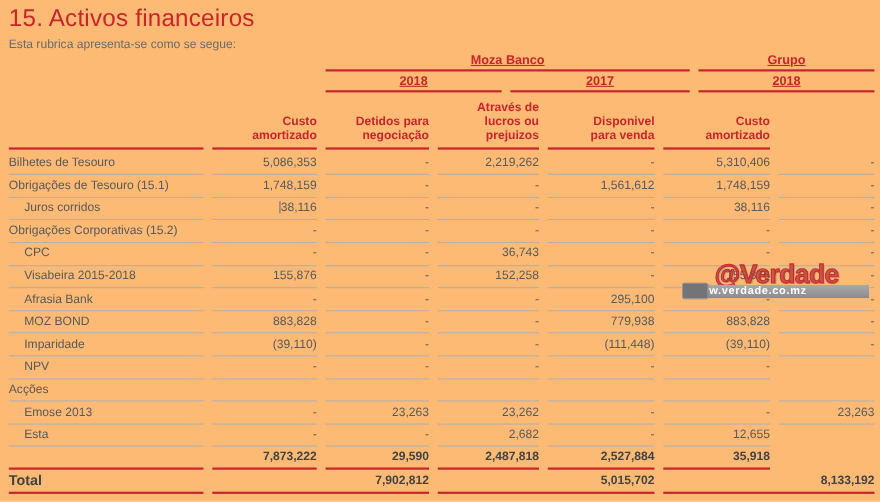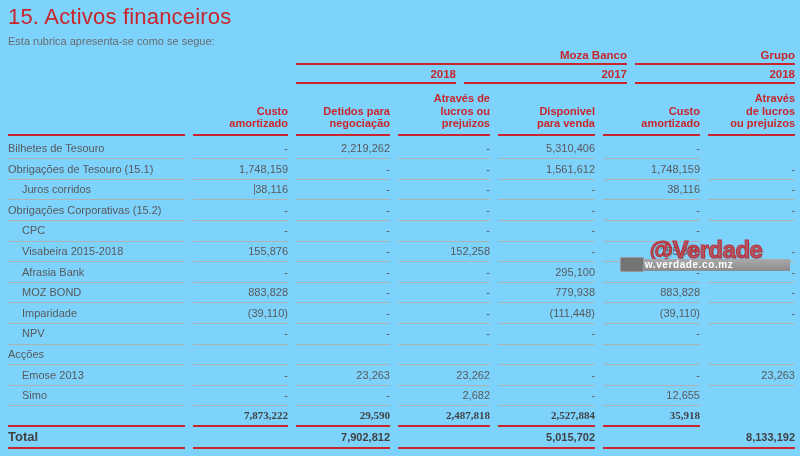--- a/index.html
+++ b/index.html
@@ -1,27 +1,27 @@
 <!DOCTYPE html>
 <html style="--red: #c8262c; --ink: #58595b; --dark: #414244; --sep: #b0b1b3;"><head>
 <meta charset="utf-8">
 <style>
   html,body { margin:0; padding:0; background:#ffffff; }
   body { width:800px; height:456px; overflow:hidden;
          font-family:"Liberation Sans", sans-serif;
          -webkit-font-smoothing:antialiased; }
-  .page { position:relative; width:800px; height:456px; background:#7dd3fc; }
+  .page { position:relative; width:800px; height:456px; background:#fdba74; }
 
   .title { position:absolute; left:8px; top:4px; margin:0;
            font-size:22px; font-weight:400; color:var(--red); letter-spacing:0.2px; }
   .subtitle { position:absolute; left:8px; top:35px; font-size:11px; color:#6a6b6d; }
 
   
-  .hlabel { position:absolute; text-align:right; font-size:11.5px; font-weight:700;
-            color:var(--red); height:13px; line-height:13px; }
+  .hlabel { position:absolute; text-align:center; font-size:11.5px; font-weight:700;
+            color:var(--red); height:13px; line-height:13px;text-decoration:underline; }
   .rrule  { position:absolute; height:2px; background:var(--red); }
 
   
   .thead { position:absolute; left:8px; top:92px; width:787px;
            display:grid; grid-template-columns:177px 95px 94px 92px 97px 97px 87px;
            column-gap:8px; align-items:end; }
   .thead .hcell { border-bottom:2px solid var(--red); color:var(--red);
                   font-size:11px; font-weight:700; line-height:12.5px;
                   text-align:right; white-space:pre-line; padding-bottom:4px; }
   .thead .hcell.empty { padding-bottom:0; height:0; }
@@ -30,21 +30,21 @@
   .tbody { position:absolute; left:8px; top:138px; width:787px;
            display:flex; flex-direction:column; }
   .trow { display:grid; grid-template-columns:177px 95px 94px 92px 97px 97px 87px;
           column-gap:8px; height:20.6px; }
   .cell { border-bottom:1px solid var(--sep); font-size:11px; color:var(--ink);
           line-height:20.2px; white-space:nowrap; overflow:visible; }
   .cell.lbl { text-align:left; }
   .cell.lbl.indent { padding-left:14px; }
   .cell.num { text-align:right; }
 
-  .subtotal { height:21px;font-family:Liberation Serif, serif; }
+  .subtotal { height:21px; }
   .subtotal .cell { border-bottom:2px solid var(--red); font-weight:700;
                     color:var(--dark); line-height:19px; }
 
   .total { grid-template-columns:177px 197px 197px 192px; height:21px; }
   .total .cell { border-bottom:2px solid var(--red); font-weight:700;
                  color:var(--dark); line-height:20px; }
   .total .cell.lbl { font-size:13px; }
 
   .caret-mark { display:inline-block; width:1px; height:11px; background:#6f7072;
                 vertical-align:-2px; margin-right:0.5px; }
@@ -89,28 +89,26 @@
 amortizado</div>
     <div class="hcell">Detidos para
 negociação</div>
     <div class="hcell">Através de
 lucros ou
 prejuizos</div>
     <div class="hcell">Disponivel
 para venda</div>
     <div class="hcell">Custo
 amortizado</div>
-    <div class="hcell">Através
-de lucros
-ou prejuizos</div>
   </div>
 
   <div class="tbody" id="tbody">
     <div class="trow">
         <div class="cell lbl"><span>Bilhetes de Tesouro</span></div>
+        <div class="cell num"><span>5,086,353</span></div>
         <div class="cell num"><span>-</span></div>
         <div class="cell num"><span>2,219,262</span></div>
         <div class="cell num"><span>-</span></div>
         <div class="cell num"><span>5,310,406</span></div>
         <div class="cell num"><span>-</span></div>
       </div>
       <div class="trow">
         <div class="cell lbl"><span>Obrigações de Tesouro (15.1)</span></div>
         <div class="cell num"><span>1,748,159</span></div>
         <div class="cell num"><span>-</span></div>
@@ -134,20 +132,21 @@
         <div class="cell num"><span>-</span></div>
         <div class="cell num"><span>-</span></div>
         <div class="cell num"><span>-</span></div>
         <div class="cell num"><span>-</span></div>
         <div class="cell num"><span>-</span></div>
       </div>
       <div class="trow">
         <div class="cell lbl indent"><span>CPC</span></div>
         <div class="cell num"><span>-</span></div>
         <div class="cell num"><span>-</span></div>
+        <div class="cell num"><span>36,743</span></div>
         <div class="cell num"><span>-</span></div>
         <div class="cell num"><span>-</span></div>
         <div class="cell num"><span>-</span></div>
       </div>
       <div class="trow">
         <div class="cell lbl indent"><span>Visabeira 2015-2018</span></div>
         <div class="cell num"><span>155,876</span></div>
         <div class="cell num"><span>-</span></div>
         <div class="cell num"><span>152,258</span></div>
         <div class="cell num"><span>-</span></div>
@@ -201,21 +200,21 @@
       <div class="trow">
         <div class="cell lbl indent"><span>Emose 2013</span></div>
         <div class="cell num"><span>-</span></div>
         <div class="cell num"><span>23,263</span></div>
         <div class="cell num"><span>23,262</span></div>
         <div class="cell num"><span>-</span></div>
         <div class="cell num"><span>-</span></div>
         <div class="cell num"><span>23,263</span></div>
       </div>
       <div class="trow">
-        <div class="cell lbl indent"><span>Simo</span></div>
+        <div class="cell lbl indent"><span>Esta</span></div>
         <div class="cell num"><span>-</span></div>
         <div class="cell num"><span>-</span></div>
         <div class="cell num"><span>2,682</span></div>
         <div class="cell num"><span>-</span></div>
         <div class="cell num"><span>12,655</span></div>
       </div>
       <div class="trow subtotal">
         <div class="cell lbl"><span></span></div>
         <div class="cell num"><span>7,873,222</span></div>
         <div class="cell num"><span>29,590</span></div>

